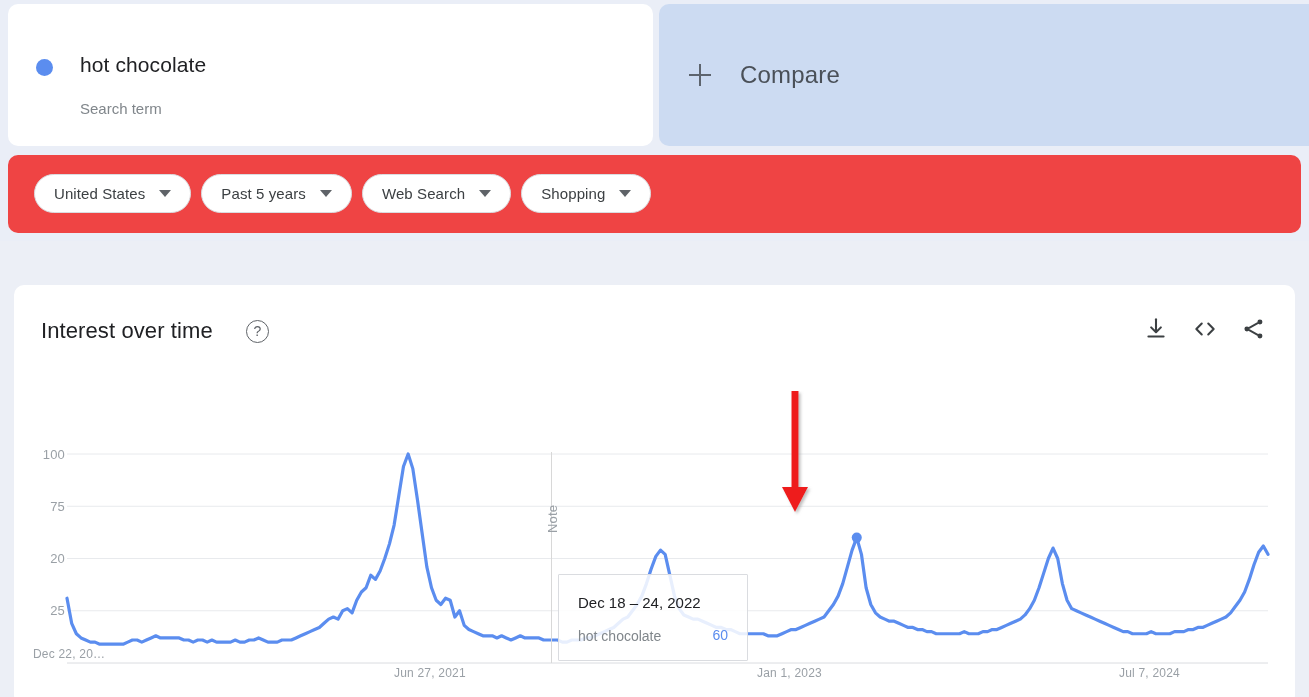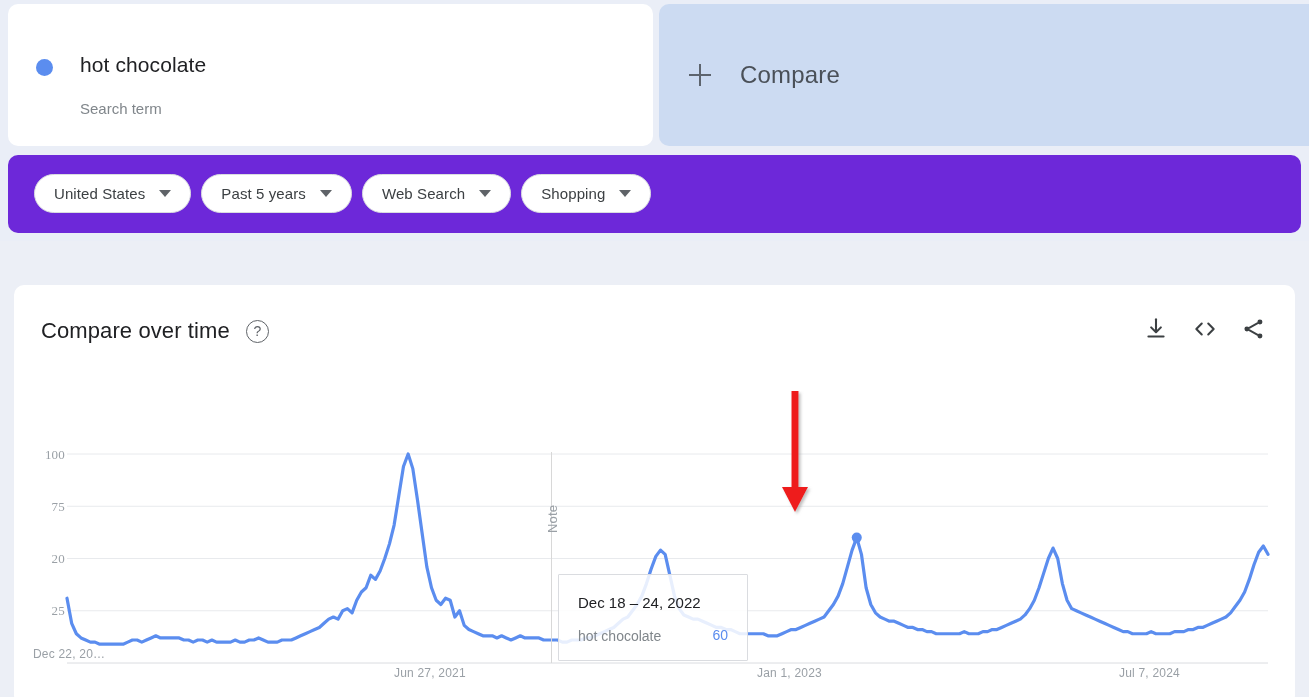--- a/index.html
+++ b/index.html
@@ -57,21 +57,21 @@
   .compare-plus::before { left: 0; top: 10px; width: 22px; height: 2px; }
   .compare-plus::after { top: 0; left: 10px; height: 22px; width: 2px; }
   .compare-label {
     margin-left: 29px; font-size: 24px; color: #4a5058; letter-spacing: .2px;
     white-space: nowrap;
   }
 
   
   .filter-bar {
     position: absolute; left: 8px; top: 155px; width: 1293px; height: 78px;
-    background: #6d28d9; border-radius: 10px; text-decoration: underline;
+    background: #ef4444; border-radius: 10px; text-decoration: underline;
   }
   .chips { position: absolute; left: 26px; top: 19px; display: flex; gap: 10px; }
   .chip {
     height: 39px; border: 1px solid #dadce0; border-radius: 20px;
     background: #fff; display: flex; align-items: center;
     padding: 0 19px; cursor: pointer;
   }
   .chip-label {
     font-size: 15px; color: #3c4043; white-space: nowrap; letter-spacing: .1px;
   }
@@ -105,21 +105,21 @@
   }
   .act { width: 26px; height: 26px; cursor: pointer; color: #3c4043; }
   .act svg { display: block; }
 
   
   .plot { position: absolute; left: 0; top: 0; width: 1281px; height: 420px; }
   .plot svg { position: absolute; left: 0; top: 0; }
 
   .ylab {
     position: absolute; font-size: 13px; color: #9aa0a6; text-align: right;
-    width: 40px; letter-spacing: .2px; font-family: Liberation Serif, serif;
+    width: 40px; letter-spacing: .2px;
   }
   .xlab {
     position: absolute; font-size: 12px; color: #9aa0a6; letter-spacing: .2px;
     white-space: nowrap;
   }
 
   .note-line {
     position: absolute; left: 537px; top: 167px; width: 1px; height: 211px;
     background: #d8d8d8;
   }
@@ -195,21 +195,21 @@
       <div class="chip">
         <span class="chip-label">Shopping</span>
         <span class="chip-caret"></span>
       </div>
     </div>
   </div>
 
   <div class="chart-card">
 
     <div class="chart-head">
-      <div class="chart-title">Compare over time</div>
+      <div class="chart-title">Interest over time</div>
       <div class="help-icon">?</div>
 
       <div class="head-actions">
         <span class="act">
           <svg width="26" height="26" viewBox="0 0 24 24" fill="none" stroke="#3c4043" stroke-width="1.9" stroke-linecap="round" stroke-linejoin="round">
             <path d="M12 3v11"></path>
               <path d="M7.5 10.5L12 15l4.5-4.5"></path>
               <path d="M5 19h14"></path>
           </svg>
         </span>

